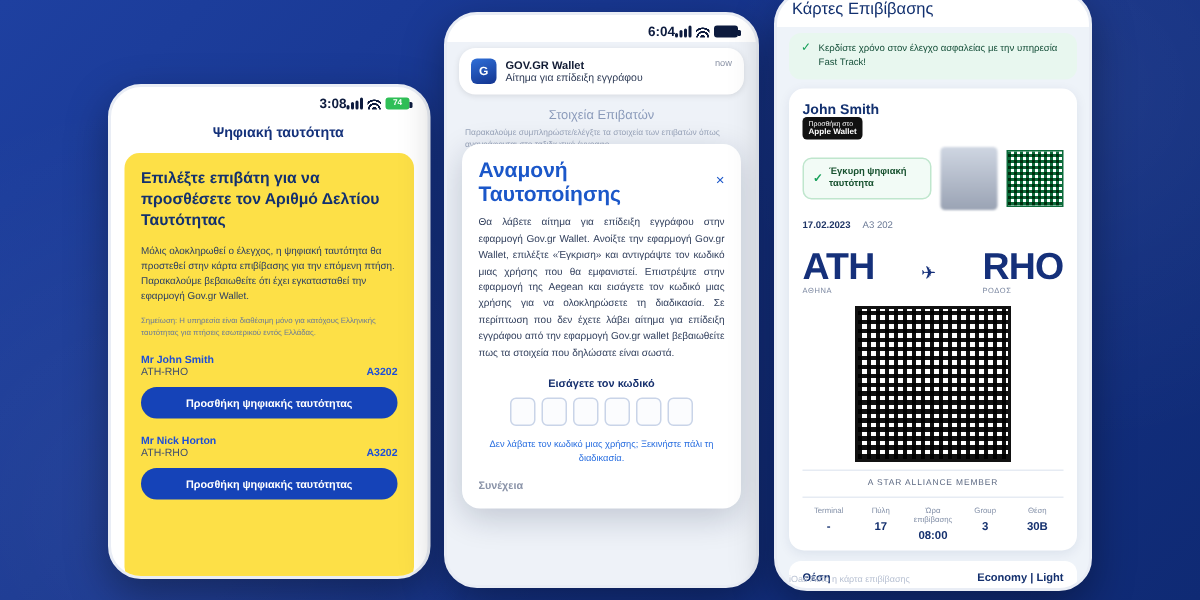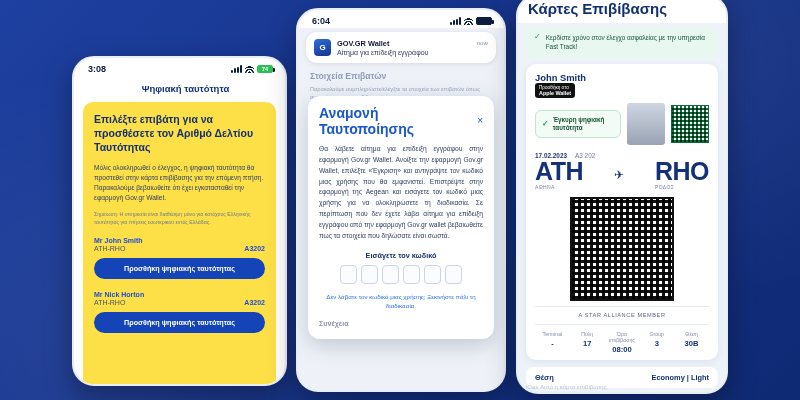--- a/index.html
+++ b/index.html
@@ -25,21 +25,21 @@
   
   .phone {
     position: absolute;
     background: #ffffff;
     border-radius: 22px;
     box-shadow: 0 10px 28px rgba(0,0,0,0.35);
     overflow: hidden;
     border: 2px solid #e9edf5;
   }
   .statusbar {
-    display: flex; align-items: center; justify-content: space-between;
+    display: flex; align-items: center; justify-content: flex-end;
     padding: 6px 12px 2px 14px;
     font-size: 9px; font-weight: bold; color: #0d1b3e;
   }
   .status-icons { display: flex; align-items: center; gap: 3px; }
   .bars { display: flex; align-items: flex-end; gap: 1px; height: 8px; }
   .bars i { display: block; width: 2px; background: #0d1b3e; border-radius: 1px; }
   .bars i:nth-child(1) { height: 3px; }
   .bars i:nth-child(2) { height: 5px; }
   .bars i:nth-child(3) { height: 6.5px; }
   .bars i:nth-child(4) { height: 8px; }
@@ -105,21 +105,21 @@
   .notif .appicon {
     width: 17px; height: 17px; border-radius: 4px; flex: 0 0 auto;
     background: linear-gradient(160deg, #2f6fd8, #13348f);
     color: #fff; font-size: 8px; font-weight: bold;
     display: flex; align-items: center; justify-content: center;
   }
   .notif .ntext { flex: 1; min-width: 0; }
   .notif .nt1 { font-size: 7.4px; font-weight: bold; color: #101a33; }
   .notif .nt2 { font-size: 7px; color: #2d3a55; margin-top: 1px; }
   .notif .nnow { font-size: 6.2px; color: #8b93a6; }
-  .subhdr { font-size: 8.6px; font-weight: bold; color: #12306f; padding: 2px 12px 4px; }
+  .subhdr { font-size: 8.6px; font-weight: normal; color: #12306f; padding: 2px 12px 4px; text-align: center; }
   .faded { font-size: 5.6px; color: #9aa5ba; padding: 0 12px 6px; line-height: 1.5; }
 
   .modal {
     position: absolute; left: 10px; right: 10px; top: 86px;
     background: #fff; border-radius: 12px; padding: 9px 11px 11px;
     box-shadow: 0 6px 22px rgba(10,25,60,0.20);
   }
   .modal .mhead { display: flex; align-items: center; justify-content: space-between; }
   .modal .mtitle { font-size: 14px; font-weight: bold; color: #1b57c9; }
   .modal .mclose { font-size: 10px; color: #1b57c9; line-height: 1; }
@@ -128,21 +128,21 @@
   .otp { display: flex; justify-content: center; gap: 4px; }
   .otp span {
     width: 17px; height: 19px; border: 1px solid #c9d4e8; border-radius: 4px; background: #fbfcfe;
   }
   .modal .mlink { font-size: 6.2px; color: #2a6fe0; text-align: center; margin-top: 8px; line-height: 1.5; }
   .modal .mcontinue { font-size: 7.2px; color: #8a93a8; text-align: left; margin-top: 9px; font-weight: bold; }
 
   
   #phone3 { left: 516px; top: -6px; width: 212px; height: 400px; background: #eef3f9; border-radius: 22px; }
   .p3top { background: #fff; padding: 4px 10px 6px; }
-  .p3title { font-size: 15px; font-weight: bold; color: #12306f; }
+  .p3title { font-size: 11px; font-weight: normal; color: #12306f; }
   .banner {
     margin: 4px 8px 6px; background: #e8f7ef; border-radius: 8px;
     padding: 6px 8px; font-size: 6.4px; line-height: 1.45; color: #16503a;
     display: flex; gap: 5px; align-items: flex-start;
   }
   .banner .chk { color: #17a05a; font-size: 8px; line-height: 1; }
   .bpass {
     margin: 0 8px; background: #fff; border-radius: 10px; padding: 8px 9px 6px;
     box-shadow: 0 2px 8px rgba(16,37,85,0.08);
   }
@@ -170,21 +170,21 @@
     background:
       repeating-linear-gradient(90deg, #0b6b3a 0 2px, #ffffff 2px 4px),
       repeating-linear-gradient(0deg, #0b6b3a 0 2px, #ffffff 2px 4px);
     background-blend-mode: multiply;
     border: 1px solid #0b6b3a;
   }
   .bp-date { display: flex; gap: 8px; font-size: 6.4px; color: #1f3566; font-weight: bold; margin-top: 7px; }
   .bp-date span.sub { color: #6b7a96; font-weight: normal; }
   .route {
     display: flex; align-items: center; justify-content: space-between;
-    margin-top: 0;
+    margin-top: 12px;
   }
   .route .pt { text-align: left; }
   .route .pt.r { }
   .route .code { font-size: 25px; font-weight: bold; color: #15307a; line-height: 1; letter-spacing: -0.5px; }
   .route .city { font-size: 5px; color: #7b87a0; letter-spacing: 0.4px; }
   .route .plane { color: #15307a; font-size: 12px; }
   .qr-big {
     width: 104px; height: 104px; margin: 7px auto 5px;
     background:
       repeating-linear-gradient(90deg, #111 0 3px, #fff 3px 6px),

